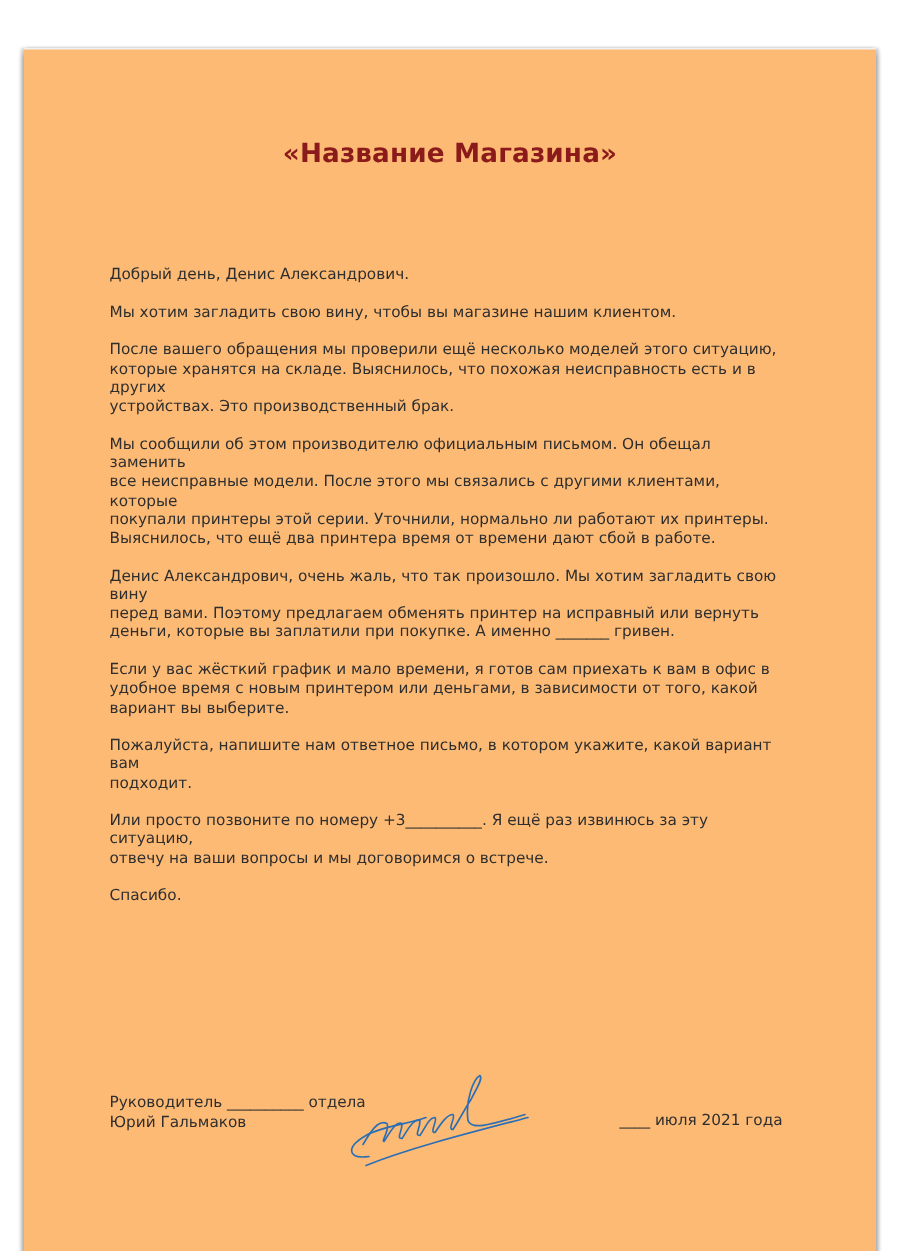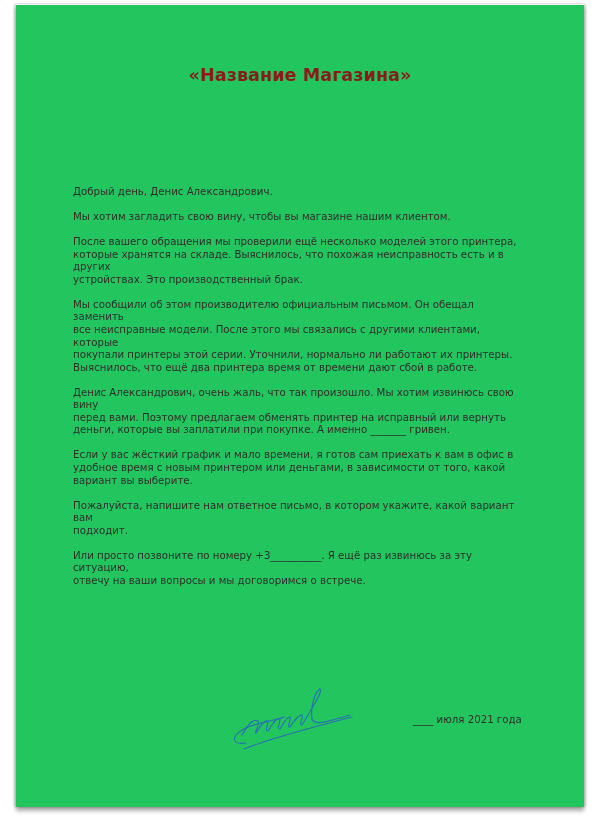--- a/index.html
+++ b/index.html
@@ -1,72 +1,77 @@
 <!DOCTYPE html>
 <html><head>
 <meta charset="utf-8">
 <style>
   html, body { margin: 0; padding: 0; }
   body {
     width: 600px; height: 834px; background: #ffffff; position: relative; overflow: hidden;
     font-family: "DejaVu Sans", sans-serif;
   }
   .page {
-    position: absolute; left: 16px; top: 4px; width: 568px; height: 802px;
-    background: #22c55e;
+    position: absolute; left: 16px; top: 32px; width: 568px; height: 802px;
+    background: #fdba74;
     border-top: 1px solid #f1f1f1;
     box-shadow: -2px 0 2px rgba(0,0,0,0.18), 2px 0 2px rgba(0,0,0,0.18), 0 4px 4px rgba(0,0,0,0.32);
   }
   .title {
     position: absolute; left: 0; right: 0; top: 60px; text-align: center;
     font-family: "DejaVu Sans", sans-serif; font-weight: bold; font-size: 17.5px;
     color: #8b1a1a; letter-spacing: 0.1px;
   }
   .body-text {
     position: absolute; left: 57px; top: 145px; width: 450px;
-    font-size: 10.2px; line-height: 12.6px; color: #2e2e2e; margin-top: 36px;
+    font-size: 10.2px; line-height: 12.6px; color: #2e2e2e;
   }
   .para { margin: 0 0 12.4px 0; white-space: pre-line; }
   .sig-left {
     position: absolute; left: 57px; top: 697px; font-size: 10.2px; line-height: 12.6px; color: #2e2e2e;
   }
   .sig-left div { white-space: pre; }
   .sig-date {
     position: absolute; left: 397px; top: 709px; font-size: 10.2px; line-height: 12.6px; color: #2e2e2e; white-space: pre;
   }
   .signature { position: absolute; left: 208px; top: 670px; width: 130px; height: 80px; }
 </style>
 </head>
 <body>
 
 <div class="page">
   <div class="title">«Название Магазина»</div>
 
   <div class="body-text">
     <p class="para">Добрый день, Денис Александрович.</p>
     <p class="para">Мы хотим загладить свою вину, чтобы вы магазине нашим клиентом.</p>
-    <p class="para">После вашего обращения мы проверили ещё несколько моделей этого принтера,
+    <p class="para">После вашего обращения мы проверили ещё несколько моделей этого ситуацию,
 которые хранятся на складе. Выяснилось, что похожая неисправность есть и в других
 устройствах. Это производственный брак.</p>
     <p class="para">Мы сообщили об этом производителю официальным письмом. Он обещал заменить
 все неисправные модели. После этого мы связались с другими клиентами, которые
 покупали принтеры этой серии. Уточнили, нормально ли работают их принтеры.
 Выяснилось, что ещё два принтера время от времени дают сбой в работе.</p>
-    <p class="para">Денис Александрович, очень жаль, что так произошло. Мы хотим извинюсь свою вину
+    <p class="para">Денис Александрович, очень жаль, что так произошло. Мы хотим загладить свою вину
 перед вами. Поэтому предлагаем обменять принтер на исправный или вернуть
 деньги, которые вы заплатили при покупке. А именно _______ гривен.</p>
     <p class="para">Если у вас жёсткий график и мало времени, я готов сам приехать к вам в офис в
 удобное время с новым принтером или деньгами, в зависимости от того, какой
 вариант вы выберите.</p>
     <p class="para">Пожалуйста, напишите нам ответное письмо, в котором укажите, какой вариант вам
 подходит.</p>
     <p class="para">Или просто позвоните по номеру +3__________. Я ещё раз извинюсь за эту ситуацию,
 отвечу на ваши вопросы и мы договоримся о встрече.</p>
+    <p class="para">Спасибо.</p>
   </div>
 
+  <div class="sig-left">
+    <div>Руководитель __________ отдела</div>
+    <div>Юрий Гальмаков</div>
+  </div>
 
   <svg class="signature" viewBox="0 0 130 80">
     <g fill="none" stroke="#2a6fb5" stroke-width="1.1" stroke-linecap="round" stroke-linejoin="round">
       <path d="M22 68 C 8 70, 6 62, 20 54 C 30 48, 50 46, 60 42"></path>
       <path d="M18 60 C 26 46, 30 44, 34 46 C 36 50, 30 58, 32 58 C 36 52, 40 44, 44 46 C 44 52, 40 56, 44 56 C 48 50, 52 42, 56 44 C 56 50, 52 54, 56 54 C 60 48, 62 42, 66 42 C 68 44, 62 52, 66 52 C 70 46, 74 40, 78 40 C 80 42, 74 50, 78 50 C 82 44, 86 36, 90 30 C 94 22, 98 16, 96 14 C 92 16, 86 30, 88 44 C 90 50, 100 48, 126 40"></path>
       <path d="M20 74 C 50 62, 90 52, 128 42"></path>
     </g>
   </svg>
 
   <div class="sig-date">____ июля 2021 года</div>

